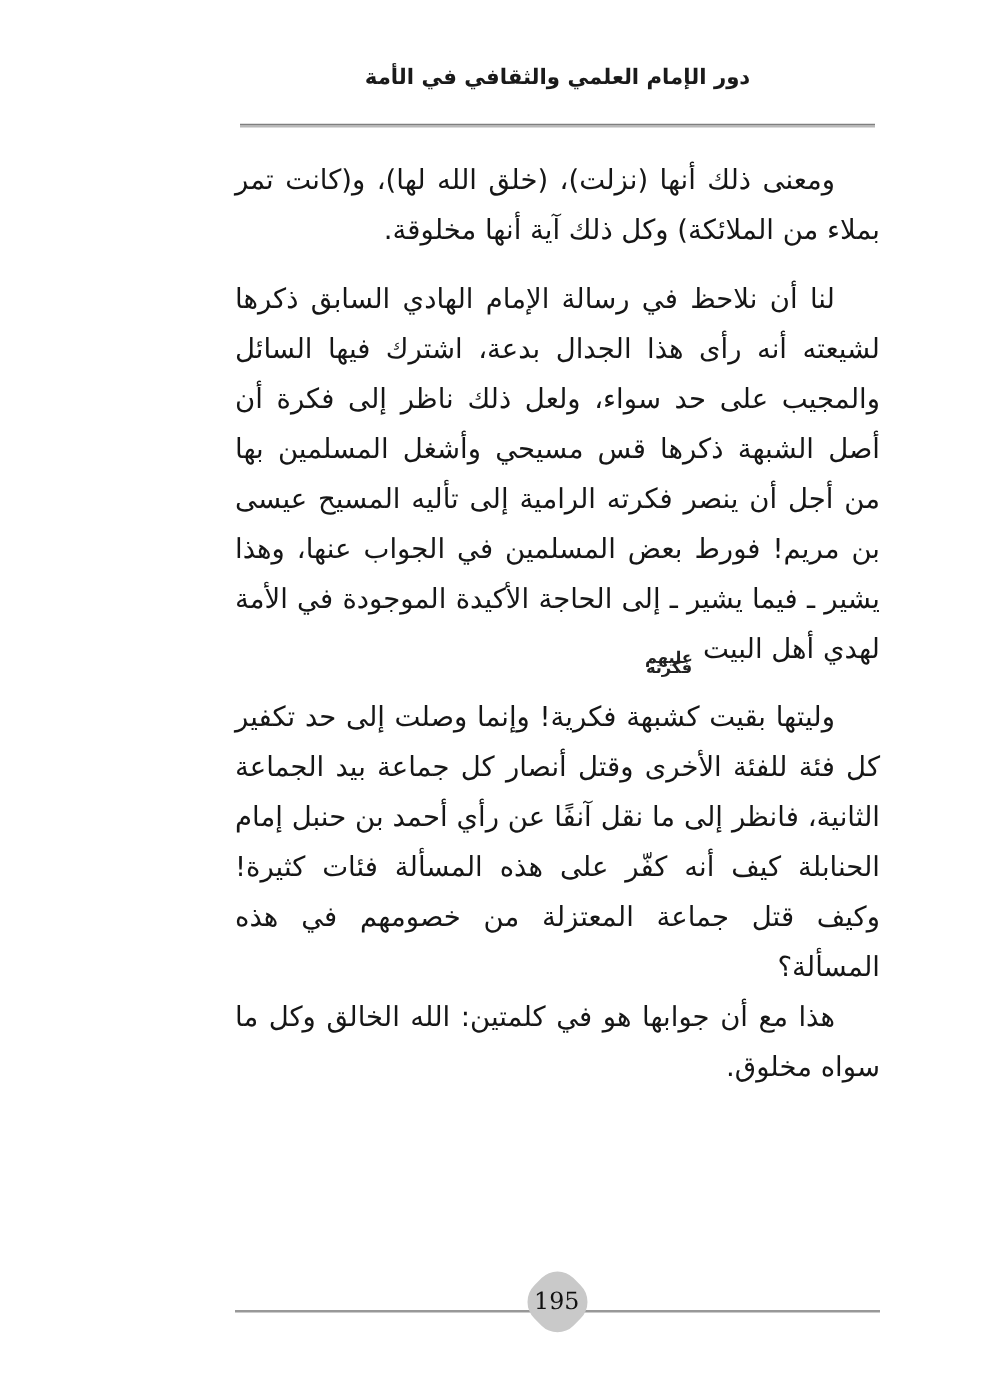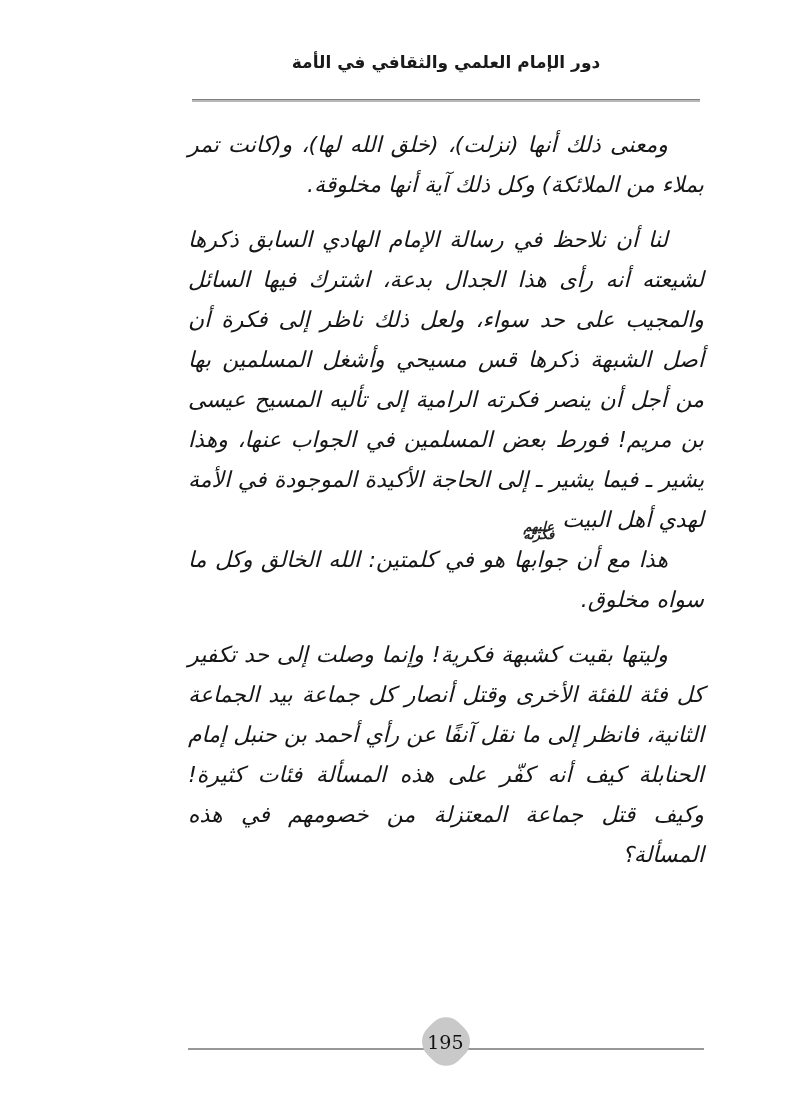--- a/index.html
+++ b/index.html
@@ -46,21 +46,20 @@
     right: 96px;
     left: 96px;
     font-size: 22px;
     line-height: 40px;
     text-align: justify;
     text-justify: inter-word;
   }
   p.para {
     margin: 0;
     text-indent: 36px;
-    font-style: italic;
   }
   p.para.spaced {
     margin-top: 15px;
   }
 
   
   .honorific {
     display: inline-flex;
     flex-direction: column;
     align-items: center;
@@ -116,23 +115,23 @@
 
   <div class="body-text">
 
     <p class="para">ومعنى ذلك أنها (نزلت)، (خلق الله لها)، و(كانت تمر بملاء من الملائكة) وكل ذلك آية أنها مخلوقة.</p>
 
     <p class="para spaced"><span>لنا أن نلاحظ في رسالة الإمام الهادي السابق ذكرها لشيعته أنه رأى هذا الجدال بدعة، اشترك فيها السائل والمجيب على حد سواء، ولعل ذلك ناظر إلى فكرة أن أصل الشبهة ذكرها قس مسيحي وأشغل المسلمين بها من أجل أن ينصر فكرته الرامية إلى تأليه المسيح عيسى بن مريم! فورط بعض المسلمين في الجواب عنها، وهذا يشير ـ فيما يشير ـ إلى الحاجة الأكيدة الموجودة في الأمة لهدي أهل البيت</span> <span class="honorific">
           <span class="h-line">عليهم</span>
           <span class="h-line">فكرته</span>
         </span> </p>
 
+    <p class="para spaced">وليتها بقيت كشبهة فكرية! وإنما وصلت إلى حد تكفير كل فئة للفئة الأخرى وقتل أنصار كل جماعة بيد الجماعة الثانية، فانظر إلى ما نقل آنفًا عن رأي أحمد بن حنبل إمام الحنابلة كيف أنه كفّر على هذه المسألة فئات كثيرة! وكيف قتل جماعة المعتزلة من خصومهم في هذه المسألة؟</p>
+
     <p class="para">هذا مع أن جوابها هو في كلمتين: الله الخالق وكل ما سواه مخلوق.</p>
-
-    <p class="para spaced">وليتها بقيت كشبهة فكرية! وإنما وصلت إلى حد تكفير كل فئة للفئة الأخرى وقتل أنصار كل جماعة بيد الجماعة الثانية، فانظر إلى ما نقل آنفًا عن رأي أحمد بن حنبل إمام الحنابلة كيف أنه كفّر على هذه المسألة فئات كثيرة! وكيف قتل جماعة المعتزلة من خصومهم في هذه المسألة؟</p>
 
   </div>
 
   <div class="footer-rule"></div>
 
   <div class="page-badge">
     <span class="page-num">195</span>
   </div>
 
 </div>

